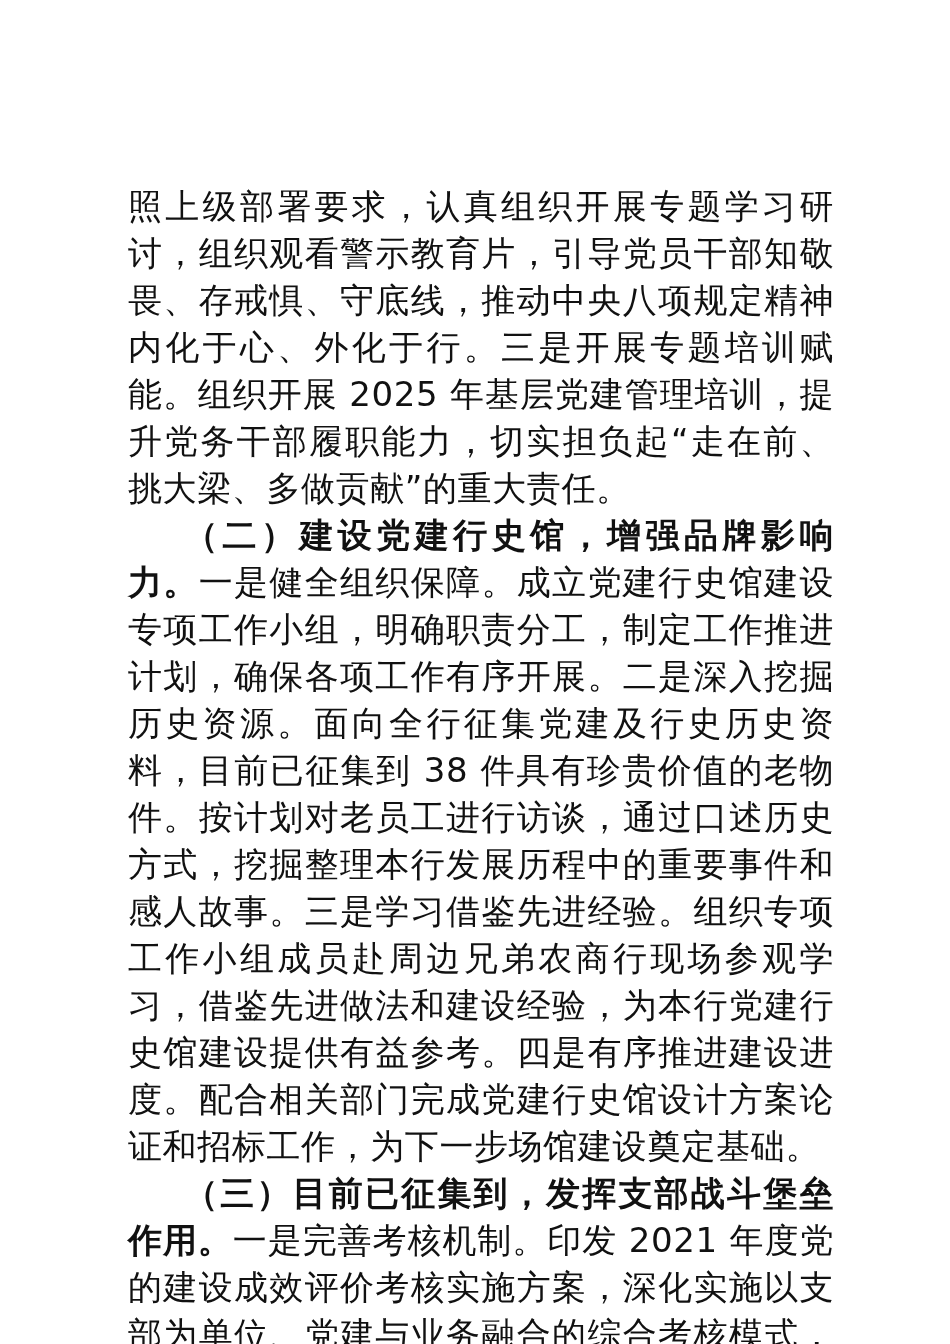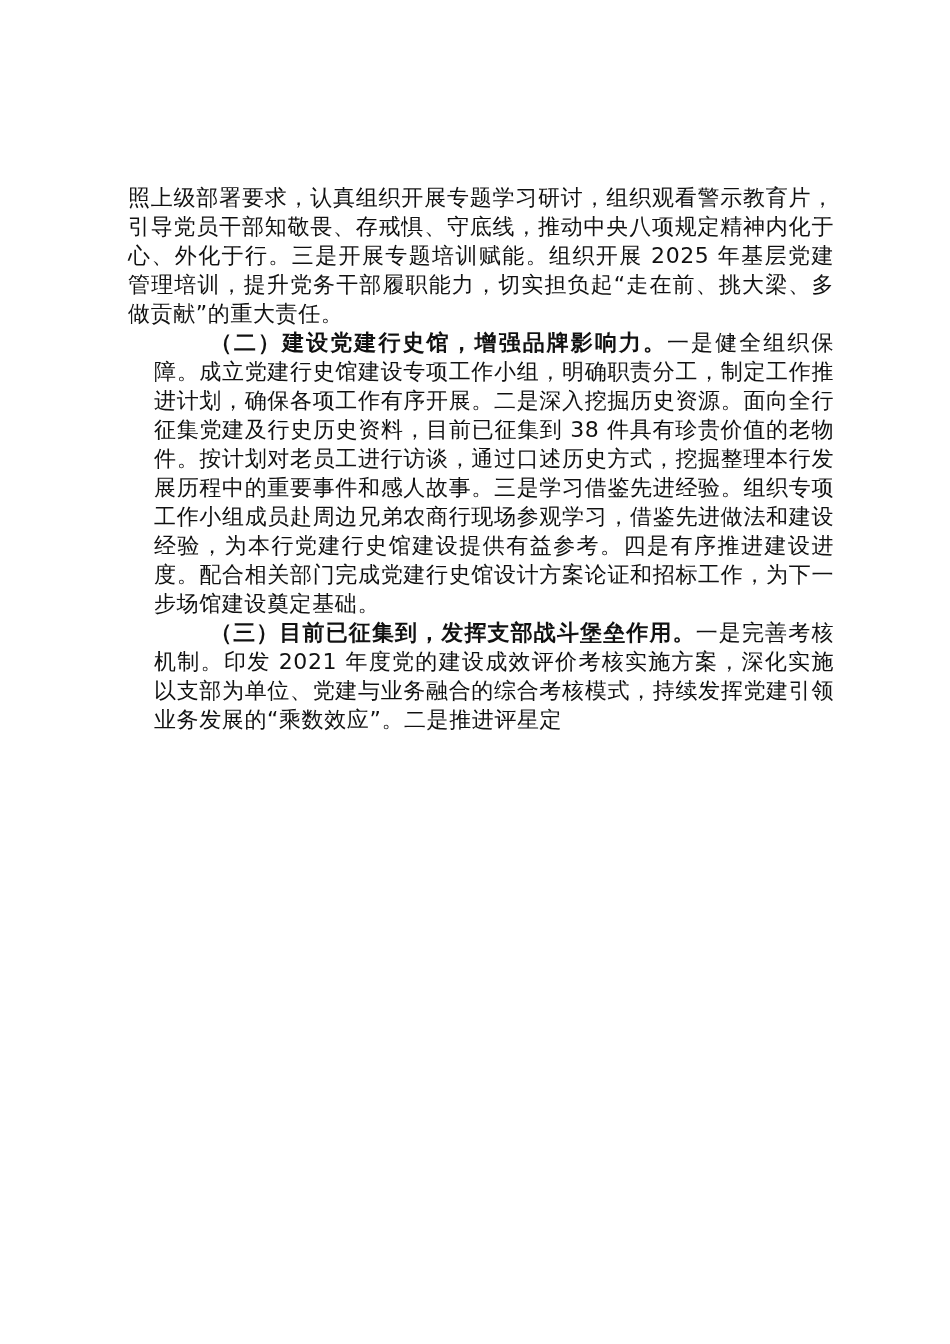--- a/index.html
+++ b/index.html
@@ -16,30 +16,29 @@
       color: #111111;
     }
     .page {
       position: absolute;
       left: 128px;
       top: 183px;
       width: 706px;
     }
     .para {
       margin: 0;
-      font-size: 22px;
-      line-height: 29px;
+      font-size: 34px;
+      line-height: 47px;
       text-align: justify;
       text-align-last: left;
       letter-spacing: 0.6px;
       word-break: break-all;
     }
     .para.indent {
       text-indent: 56px;
-      margin-left: 26px;
     }
     .heading {
       font-weight: bold;
     }
   </style>
 </head>
 <body>
 
 <div class="page">
   <p class="para">

